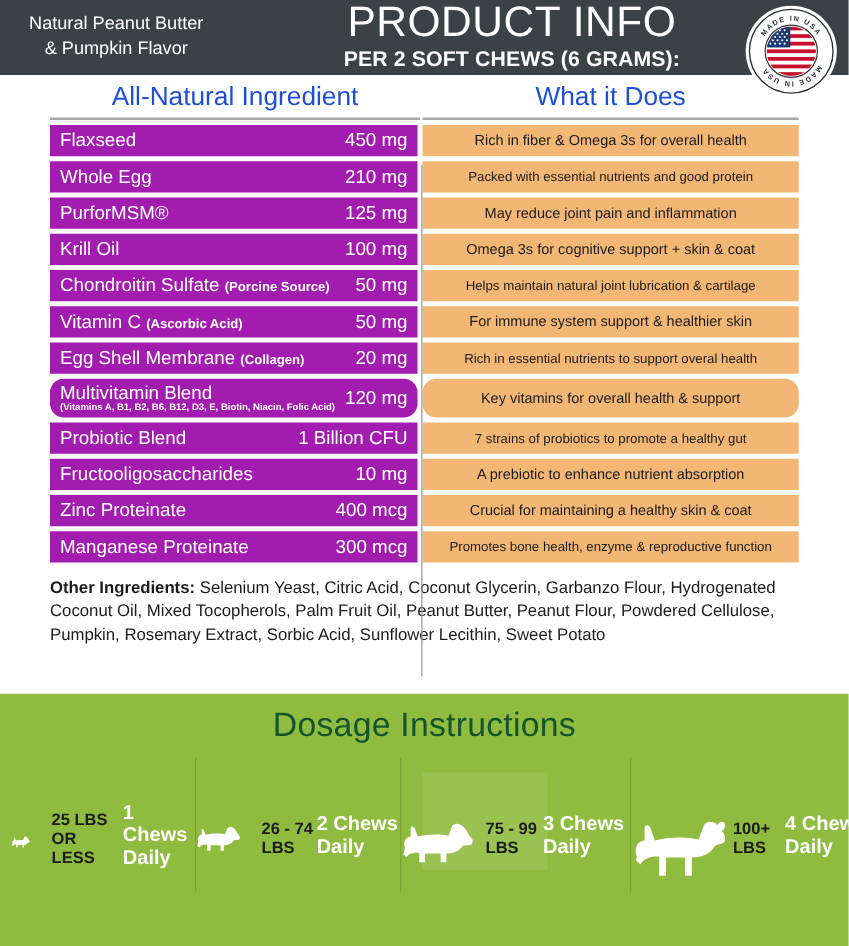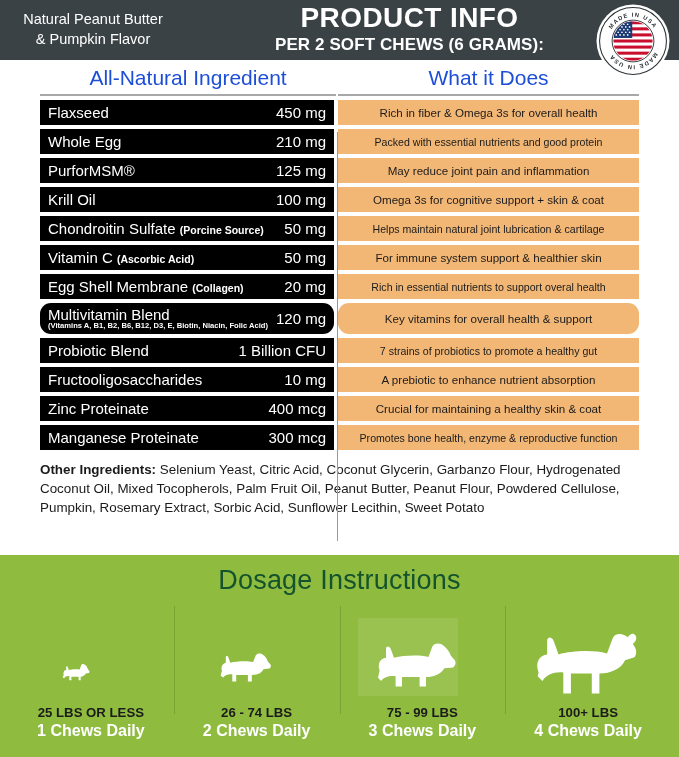--- a/index.html
+++ b/index.html
@@ -32,22 +32,22 @@
     padding-left: 6px;
     box-sizing: border-box;
   }
   .title-wrap {
     flex: 1;
     text-align: center;
     color: #ffffff;
     padding-right: 40px;
   }
   .title-main {
-    font-size: 28px;
-    font-weight: bold;
+    font-size: 34px;
+    font-weight: normal;
     letter-spacing: 0.4px;
     line-height: 1.0;
   }
   .title-sub {
     font-size: 17px;
     font-weight: bold;
     letter-spacing: 0.1px;
     line-height: 1.25;
     margin-top: 2px;
   }
@@ -87,21 +87,21 @@
   }
   .th-left  { width: 297px; }
   .th-right { width: 302px; margin-left: 2px; }
 
   .row {
     display: flex;
     margin-top: 4px;
   }
   .cell-ing {
     width: 295px;
-    background: #000000;
+    background: #a21caf;
     display: flex;
     align-items: center;
     padding: 0 8px 0 8px;
     box-sizing: border-box;
     min-height: 25px;
   }
   .ing-name {
     flex: 1;
     color: #ffffff;
     font-size: 15px;
@@ -169,21 +169,21 @@
   .dose-cols {
     display: flex;
     height: 152px;
     padding: 0 8px;
     box-sizing: border-box;
   }
   .dose-col {
     flex: 1;
     position: relative;
     display: flex;
-    flex-direction: column;
+    flex-direction: row;
     align-items: center;
     justify-content: flex-end;
     padding-bottom: 8px;
   }
   .dose-col + .dose-col::before {
     content: "";
     position: absolute;
     left: 0; top: 10px;
     width: 1px; height: 108px;
     background: #7aa334;

